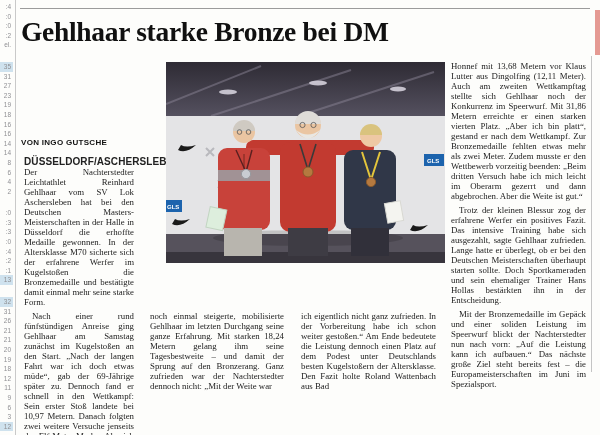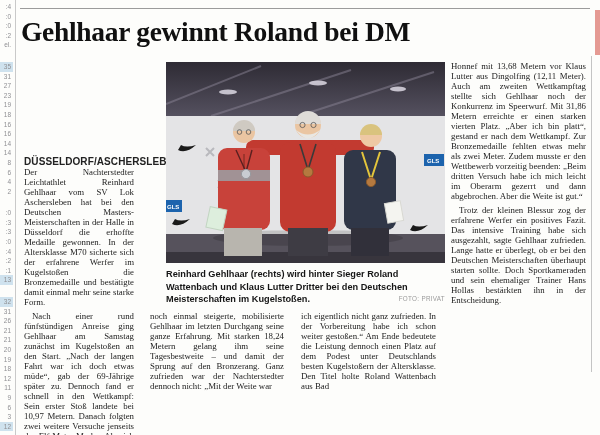--- a/index.html
+++ b/index.html
@@ -98,21 +98,22 @@
         <div class="numrow">6</div>
         <div class="numrow">3</div>
         <div class="numrow hl">12</div>
       </div>
     </div>
   <div class="vrule-left"></div>
   <div class="top-rule"></div>
   <div class="vrule-right"></div>
   <div class="ad-sliver"></div>
 
-  <h1 class="headline">Gehlhaar gewinnt Roland bei DM</h1>
+  <h1 class="headline">Gehlhaar starke Bronze bei DM</h1>
+  <div class="byline">VON INGO GUTSCHE</div>
 
   <div class="col col1" id="col1">
       <p><b class="dateline">DÜSSELDORF/ASCHERSLEBEN/MZ. </b>Der Nachterstedter Leichtathlet Reinhard Gehlhaar vom SV Lok Aschersleben hat bei den Deutschen Masters-Meisterschaften in der Halle in Düsseldorf die erhoffte Medaille gewonnen. In der Altersklasse M70 sicherte sich der erfahrene Werfer im Kugelstoßen die Bronzemedaille und bestätigte damit einmal mehr seine starke Form.</p>
       <p class="indent">Nach einer rund fünfstündigen Anreise ging Gehlhaar am Samstag zunächst im Kugelstoßen an den Start. „Nach der langen Fahrt war ich doch etwas müde“, gab der 69-Jährige später zu. Dennoch fand er schnell in den Wettkampf: Sein erster Stoß landete bei 10,97 Metern. Danach folgten zwei weitere Versuche jenseits der Elf-Meter-Marke. Als sich nach zwei ungültigen Versuchen die Spannung</p>
     </div>
 
   <div class="photo">
     <svg width="279" height="201" viewBox="0 0 279 201">
       <defs>
         <linearGradient id="ceil" x1="0" y1="0" x2="0" y2="1">
@@ -191,29 +192,26 @@
         <rect x="185" y="166" width="38" height="28" fill="#31303a"></rect>
         <path d="M196,90 L205,118 M214,90 L205,118" stroke="#e3c53c" stroke-width="2" fill="none"></path>
         <circle cx="205" cy="120" r="4.6" fill="#b5793f" stroke="#8a5a2c"></circle>
         <circle cx="205" cy="74" r="11" fill="#eec8a4"></circle>
         <path d="M194,73 A11,11 0 0 1 216,73 Z" fill="#d9c37e"></path>
         <rect x="220" y="140" width="16" height="20" fill="#f4f4f0" stroke="#d8d8d2" transform="rotate(-10 228 150)"></rect>
       </g>
     </svg>
   </div>
 
-  <div class="caption">
-    <span>Reinhard Gehlhaar (rechts) wird hinter Sieger Roland Wattenbach und Klaus Lutter Dritter bei den Deutschen Meisterschaften im Kugelstoßen.</span>
-    <span class="credit">FOTO: PRIVAT</span>
-  </div>
 
   <div class="col col2" id="col2">
       <p>noch einmal steigerte, mobilisierte Gehlhaar im letzten Durchgang seine ganze Erfahrung. Mit starken 18,24 Metern gelang ihm seine Tagesbestweite – und damit der Sprung auf den Bronzerang. Ganz zufrieden war der Nachterstedter dennoch nicht: „Mit der Weite war</p>
     </div>
   <div class="col col3" id="col3">
-      <p>ich eigentlich nicht ganz zufrieden. In der Vorbereitung habe ich schon weiter gestoßen.“ Am Ende bedeutete die Leistung dennoch einen Platz auf dem Podest unter Deutschlands besten Kugelstoßern der Altersklasse. Den Titel holte Roland Wattenbach aus Bad</p>
+      <p>ich eigentlich nicht ganz zufrieden. In der Vorbereitung habe ich schon weiter gestoßen.“ Am Ende bedeutete die Leistung dennoch einen Platz auf dem Podest unter Deutschlands besten Kugelstoßern der Altersklasse. Den Fazit holte Roland Wattenbach aus Bad</p>
     </div>
   <div class="col col4" id="col4">
       <p>Honnef mit 13,68 Metern vor Klaus Lutter aus Dingolfing (12,11 Meter). Auch am zweiten Wettkampftag stellte sich Gehlhaar noch der Konkurrenz im Speerwurf. Mit 31,86 Metern erreichte er einen starken vierten Platz. „Aber ich bin platt“, gestand er nach dem Wettkampf. Zur Bronzemedaille fehlten etwas mehr als zwei Meter. Zudem musste er den Wettbewerb vorzeitig beenden: „Beim dritten Versuch habe ich mich leicht im Oberarm gezerrt und dann abgebrochen. Aber die Weite ist gut.“</p>
       <p class="indent">Trotz der kleinen Blessur zog der erfahrene Werfer ein positives Fazit. Das intensive Training habe sich ausgezahlt, sagte Gehlhaar zufrieden. Lange hatte er überlegt, ob er bei den Deutschen Meisterschaften überhaupt starten sollte. Doch Sportkameraden und sein ehemaliger Trainer Hans Hollas bestärkten ihn in der Entscheidung.</p>
+      <p class="indent">Mit der Bronzemedaille im Gepäck und einer soliden Leistung im Speerwurf blickt der Nachterstedter nun nach vorn: „Auf die Leistung kann ich aufbauen.“ Das nächste große Ziel steht bereits fest – die Europameisterschaften im Juni im Spezialsport.</p>
     </div>
 
 </div>
 
 </body></html>

